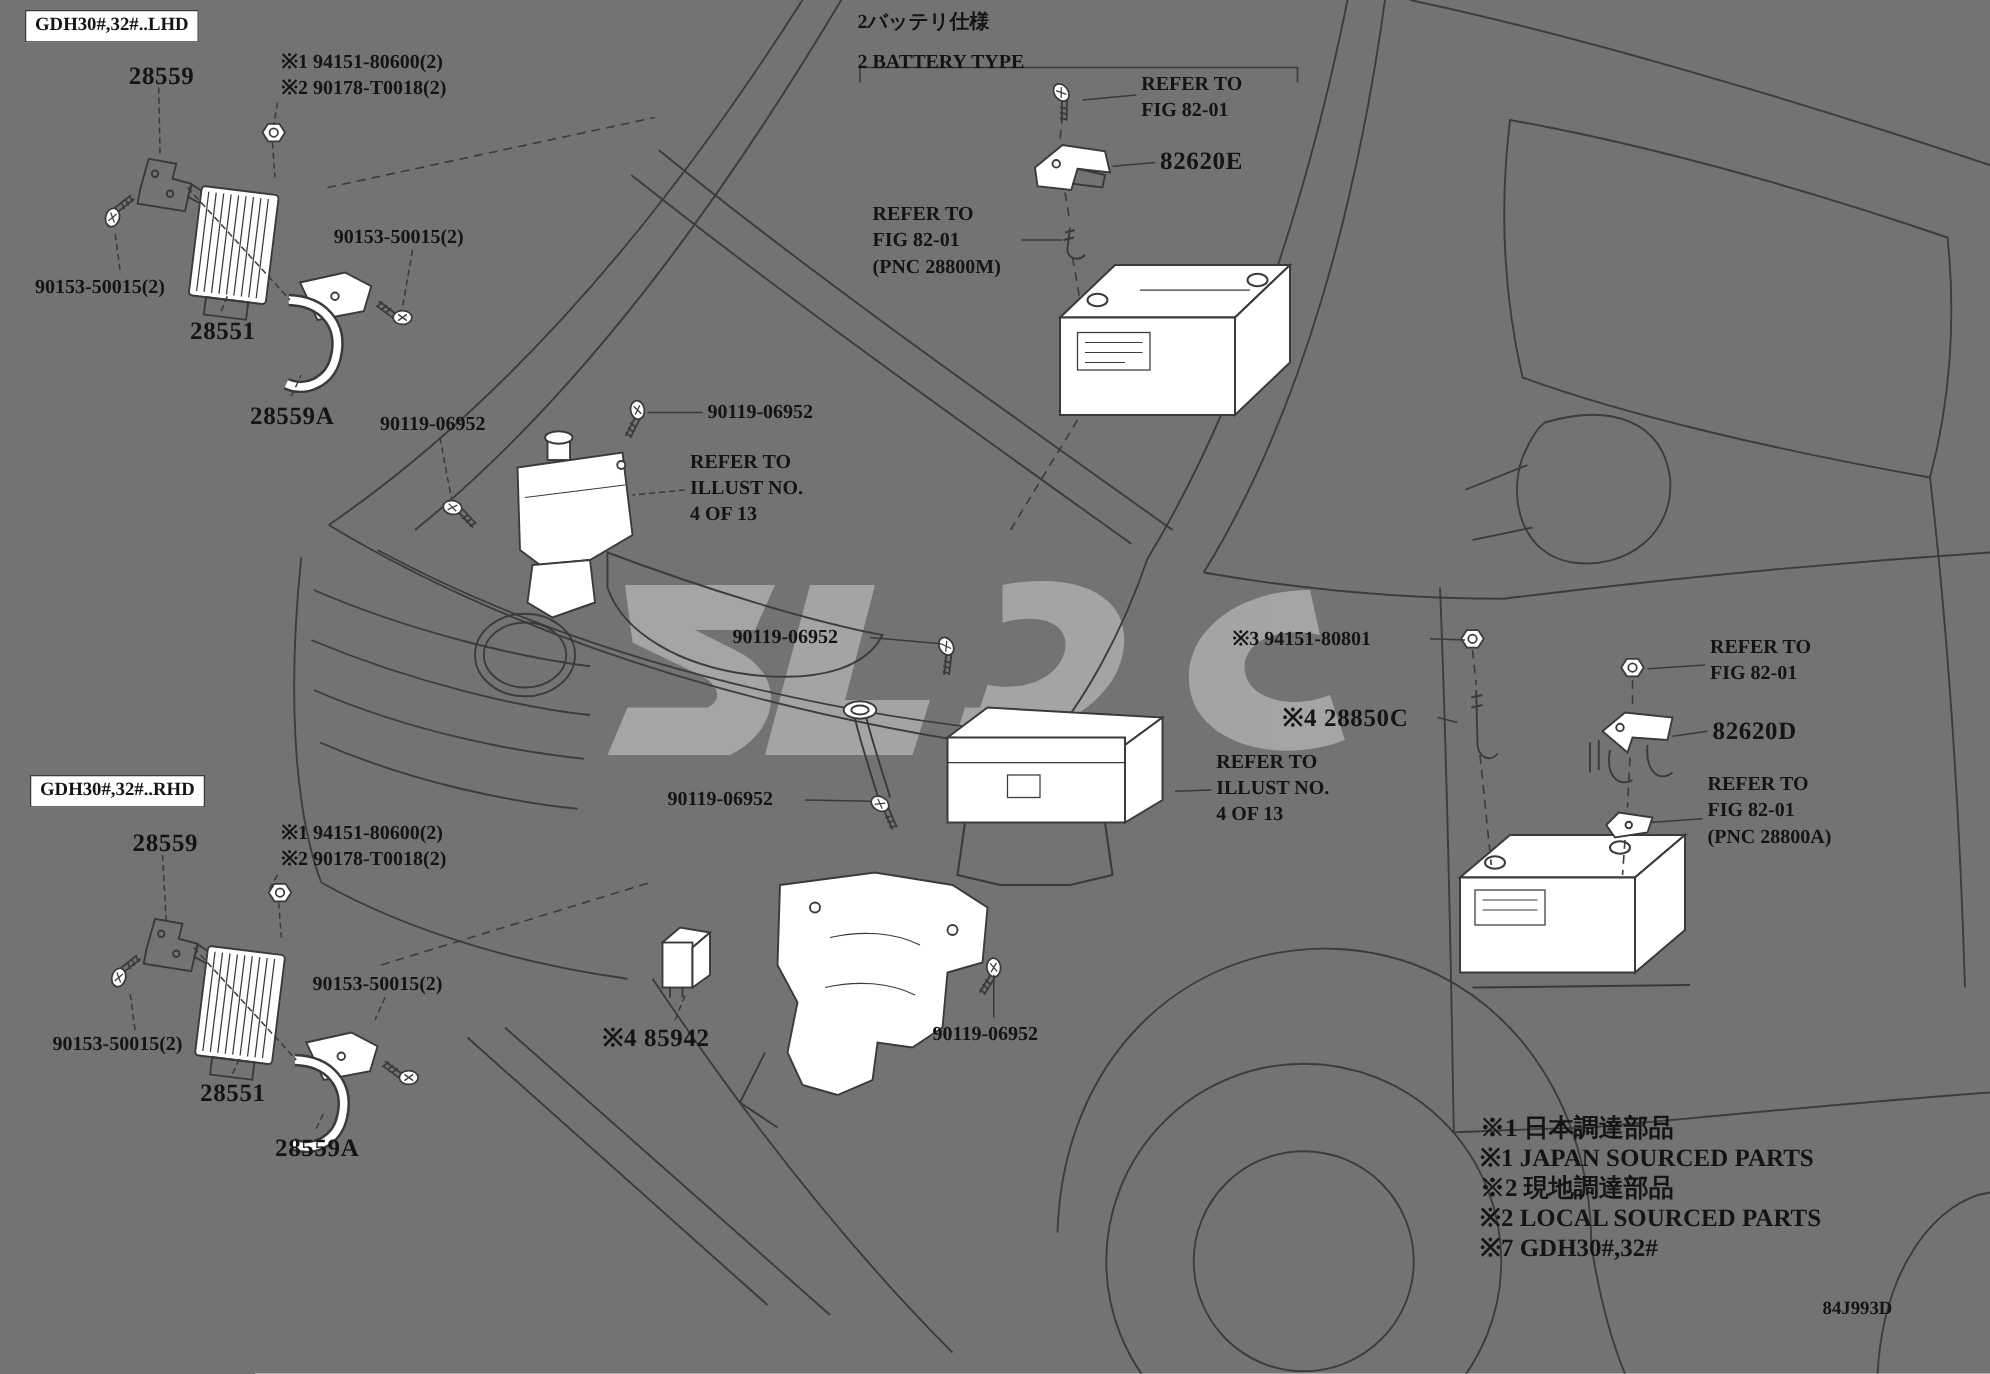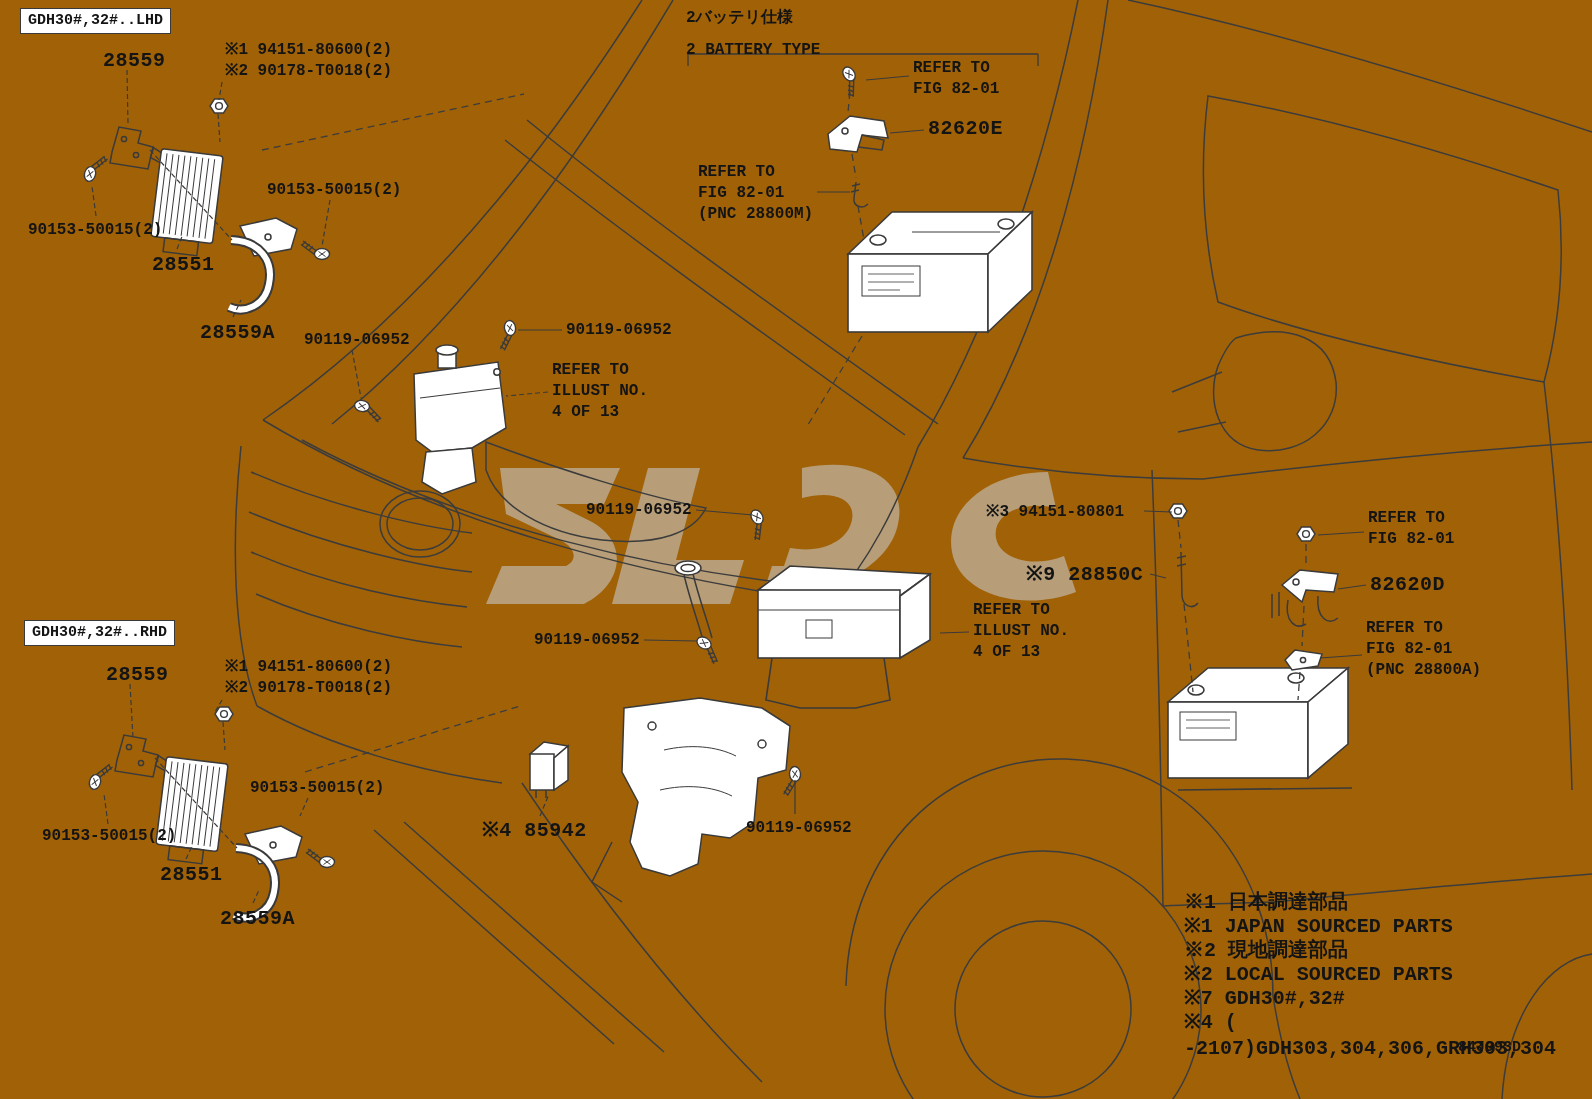--- a/index.html
+++ b/index.html
@@ -1,17 +1,17 @@
 <!DOCTYPE html>
 <html><head>
 <meta charset="utf-8">
 <style>
   html,body{margin:0;padding:0;background:#ffffff}
-  #stage{position:relative;width:1592px;height:1099px;background:#a16207;overflow:hidden;
-         font-family:Liberation Mono, monospace;color:#141414}
+  #stage{position:relative;width:1592px;height:1099px;background:#737373;overflow:hidden;
+         font-family:Liberation Serif, serif;color:#141414}
   #lineart{position:absolute;left:0;top:0}
   #labels{position:absolute;left:0;top:0;width:100%;height:100%;pointer-events:none}
   .lbl{position:absolute;white-space:pre-line;line-height:1.3;color:#141414}
   .lbl.pn{font-size:16px;font-weight:600}
   .lbl.part{font-size:20px;font-weight:700;letter-spacing:.5px}
   .lbl.ref{font-size:16px;font-weight:700}
   .lbl.note{font-size:20px;font-weight:600}
   .lbl.section{font-size:15px;font-weight:600;border:1.5px solid #3a3a3a;padding:2px 7px;background:#fff}
   .lbl.docnum{font-size:15px;font-weight:600}
 </style>
@@ -271,21 +271,21 @@
 (PNC 28800M)</div>
       <div class="lbl pn" style="left: 566px; top: 320px;">90119-06952</div>
       <div class="lbl pn" style="left: 304px; top: 330px;">90119-06952</div>
       <div class="lbl ref" style="left: 552px; top: 360px;">REFER TO
 ILLUST NO.
 4 OF 13</div>
       <div class="lbl pn" style="left: 586px; top: 500px;">90119-06952</div>
       <div class="lbl pn" style="left: 986px; top: 502px;">※3 94151-80801</div>
       <div class="lbl ref" style="left: 1368px; top: 508px;">REFER TO
 FIG 82-01</div>
-      <div class="lbl part" style="left: 1026px; top: 562px;">※9 28850C</div>
+      <div class="lbl part" style="left: 1026px; top: 562px;">※4 28850C</div>
       <div class="lbl part" style="left: 1370px; top: 572px; text-align: center;">82620D</div>
       <div class="lbl ref" style="left: 973px; top: 600px;">REFER TO
 ILLUST NO.
 4 OF 13</div>
       <div class="lbl pn" style="left: 534px; top: 630px;">90119-06952</div>
       <div class="lbl ref" style="left: 1366px; top: 618px;">REFER TO
 FIG 82-01
 (PNC 28800A)</div>
       <div class="lbl section" style="left: 24px; top: 620px;">GDH30#,32#..RHD</div>
       <div class="lbl part" style="left: 106px; top: 662px;">28559</div>
@@ -295,17 +295,16 @@
       <div class="lbl pn" style="left: 42px; top: 826px;">90153-50015(2)</div>
       <div class="lbl part" style="left: 160px; top: 862px;">28551</div>
       <div class="lbl part" style="left: 220px; top: 906px;">28559A</div>
       <div class="lbl part" style="left: 482px; top: 818px;">※4 85942</div>
       <div class="lbl pn" style="left: 746px; top: 818px;">90119-06952</div>
       <div class="lbl note" style="left: 1184px; top: 890px;">※1 日本調達部品</div>
       <div class="lbl note" style="left: 1184px; top: 914px;">※1 JAPAN SOURCED PARTS</div>
       <div class="lbl note" style="left: 1184px; top: 938px;">※2 現地調達部品</div>
       <div class="lbl note" style="left: 1184px; top: 962px;">※2 LOCAL SOURCED PARTS</div>
       <div class="lbl note" style="left: 1184px; top: 986px;">※7 GDH30#,32#</div>
-      <div class="lbl note" style="left: 1184px; top: 1010px;">※4 (    -2107)GDH303,304,306,GRH303,304</div>
       <div class="lbl docnum" style="left: 1458px; top: 1038px;">84J993D</div>
     </div>
 
 </div>
 
 </body></html>

